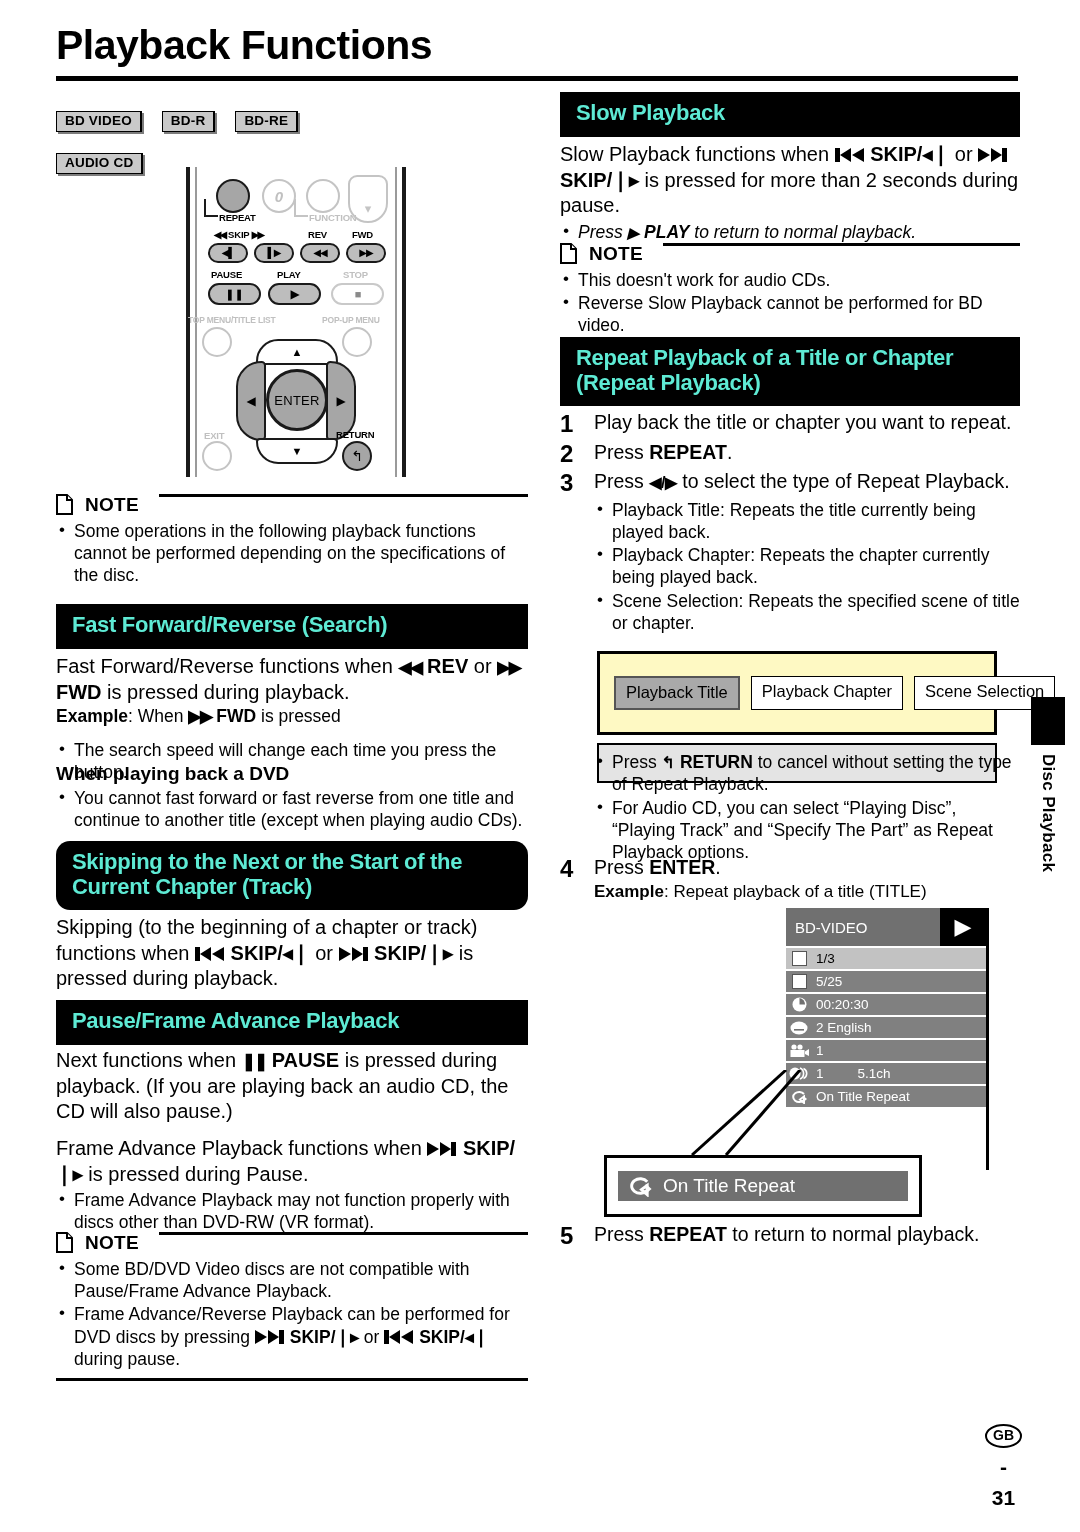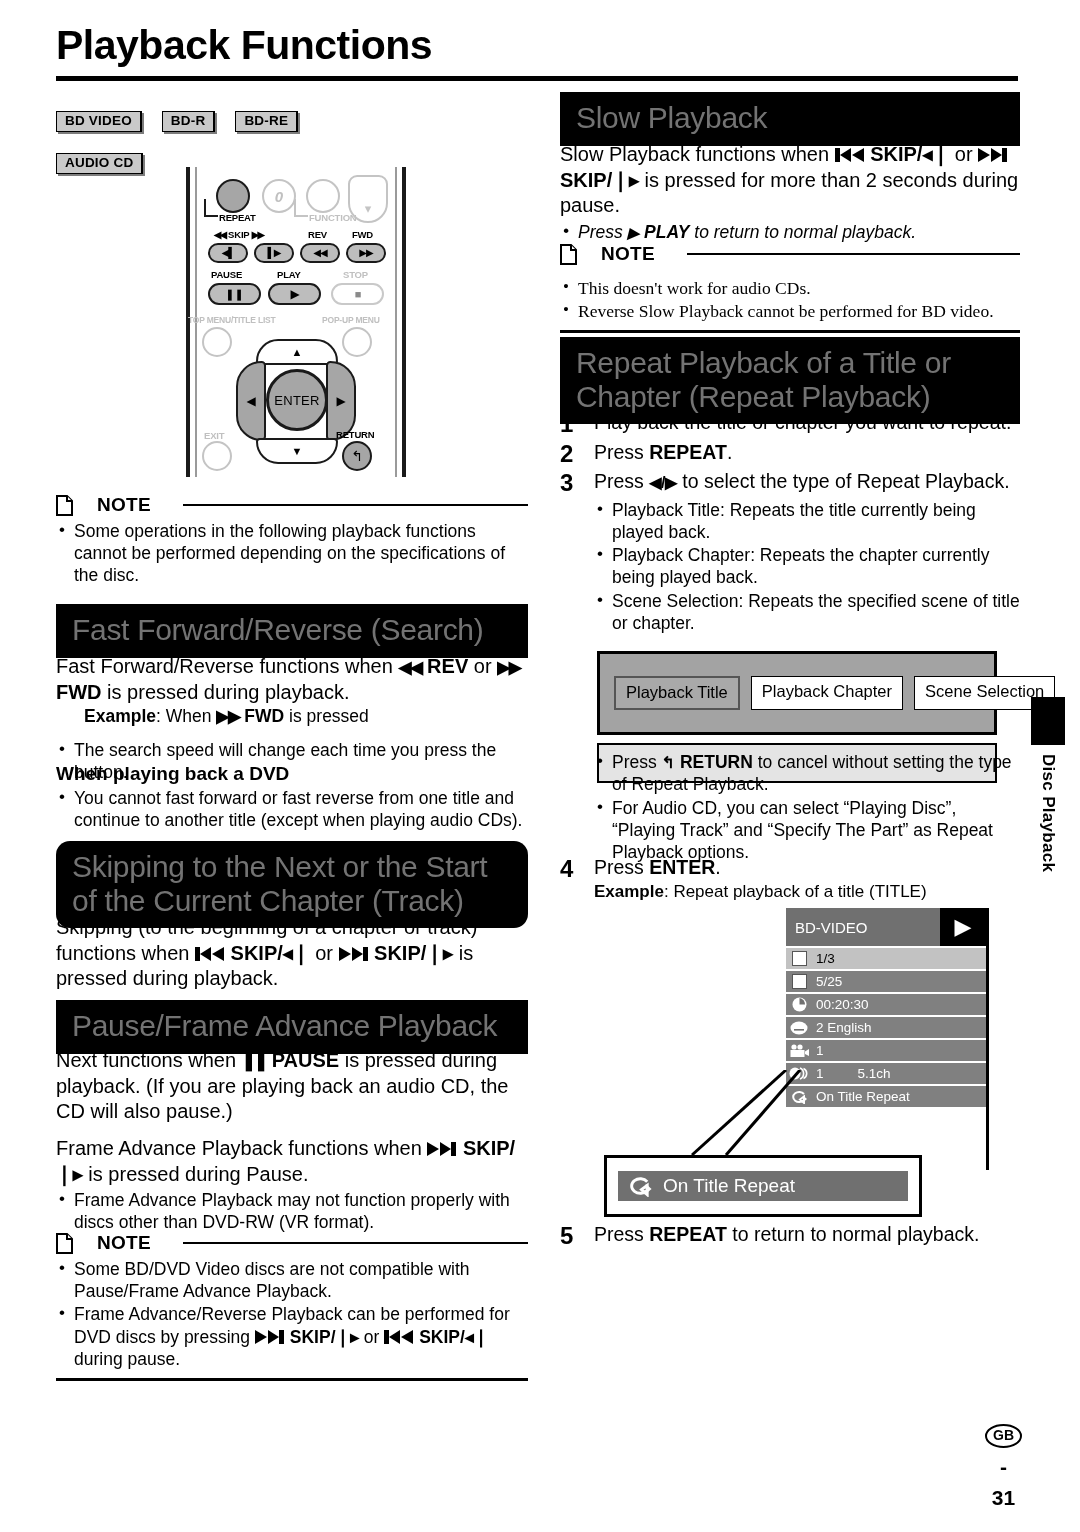--- a/index.html
+++ b/index.html
@@ -83,27 +83,27 @@
   .dp-rt { right: 26px; border-radius: 8px 46px 46px 8px; }
   .dp-enter {
     position: absolute; left: 56px; top: 30px; width: 62px; height: 62px;
     border-radius: 50%; border: 3px solid #1a1a1a; background: #a6a6a6;
     display: flex; align-items: center; justify-content: center;
     font-size: 13px; font-weight: normal; letter-spacing: 0.3px;
   }
 
   
   .sec-bar {
-    background: #000; color: #737373; font-weight: normal;
-    padding: 9px 16px 11px 16px; font-size: 30px; line-height: 1.12;
+    background: #000; color: #5eead4; font-weight: bold;
+    padding: 9px 16px 11px 16px; font-size: 22px; line-height: 1.12;
     letter-spacing: -0.3px;
   }
 
   
-  .note-head { display: flex; align-items: center; gap: 24px; }
+  .note-head { display: flex; gap: 12px; }
   .note-icon {
     width: 17px; height: 21px; position: relative; flex: none;
   }
   .note-word { font-size: 19px; font-weight: bold; letter-spacing: 0.3px; }
   .note-line { flex: 1; height: 2.5px; background: #000; margin-left: 8px; }
   .rule-bottom { height: 2.5px; background: #000; margin-top: 7px; }
   .body-lg { font-size: 20px; line-height: 1.28; }
   ul.bl { list-style: none; }
   ul.bl > li {
     position: relative; padding-left: 18px; font-size: 17.5px; line-height: 1.27;
@@ -125,21 +125,21 @@
   
   .col-left  { position: absolute; left: 56px;  top: 0; width: 472px; }
   .col-right { position: absolute; left: 560px; top: 0; width: 460px; }
 
   
   .step { display: flex; gap: 12px; margin-bottom: 2px; }
   .step-num { font-size: 24px; font-weight: bold; width: 22px; flex: none; line-height: 1.15; }
   .step-body { flex: 1; font-size: 19.5px; line-height: 1.26; }
 
   
-  .repeat-fig { border: 3px solid #000; background: #a3a3a3; padding: 22px 14px; margin-top: 14px; }
+  .repeat-fig { border: 3px solid #000; background: #fef9c3; padding: 22px 14px; margin-top: 14px; }
   .repeat-row { display: flex; gap: 11px; }
   .rep-btn {
     border: 1.5px solid #000; background: #fff; font-size: 16.5px;
     padding: 5px 10px 6px 10px; white-space: nowrap;
   }
   .rep-btn.sel { background: #a9a9a9; border: 2px solid #555; }
   .repeat-bar {
     border: 2px solid #000; background: #e4e4e4; height: 40px; margin-top: 8px;
   }
 
@@ -317,21 +317,21 @@
     <div style="position:absolute; top:654px; width:472px;">
       <div class="body-lg">
         <span>Fast Forward/Reverse functions when</span>
         <span class="g g-rev"></span>
         <b>REV</b>
         <span>or</span>
         <span class="g g-fwd"></span>
         <b>FWD</b>
         <span>is pressed during playback.</span>
       </div>
-      <div style="font-size:17.5px; margin-top:1px;margin-left:28px;">
+      <div style="font-size:17.5px; margin-top:1px;">
         <b>Example</b><span>: When</span>
         <span class="g g-fwd"></span>
         <b>FWD</b>
         <span>is pressed</span>
       </div>
       <ul class="bl" style="margin-top:12px;">
         <li>The search speed will change each time you press the button.</li>
       </ul>
     </div>
 
@@ -472,21 +472,21 @@
       <div class="note-head">
         <span class="note-icon">
           <svg width="17" height="21" viewBox="0 0 17 21">
               <path d="M1 1 h10 l5 5 v14 h-15 z" fill="#fff" stroke="#000" stroke-width="2"></path>
               <path d="M11 1 v5 h5" fill="#fff" stroke="#000" stroke-width="2"></path>
             </svg>
         </span>
         <span class="note-word">NOTE</span>
         <span class="note-line"></span>
       </div>
-      <ul class="bl" style="margin-top:12px;font-family:Liberation Serif, serif;">
+      <ul class="bl" style="margin-top:4px;">
         <li>This doesn't work for audio CDs.</li>
         <li>Reverse Slow Playback cannot be performed for BD video.</li>
       </ul>
       <div class="rule-bottom" style="margin-top:8px;"></div>
     </div>
 
     <div class="sec-bar" style="position:absolute; top:337px; width:460px;">Repeat Playback of a Title or Chapter (Repeat Playback)</div>
 
     <div style="position:absolute; top:410px; width:460px;">
       <div class="step">

